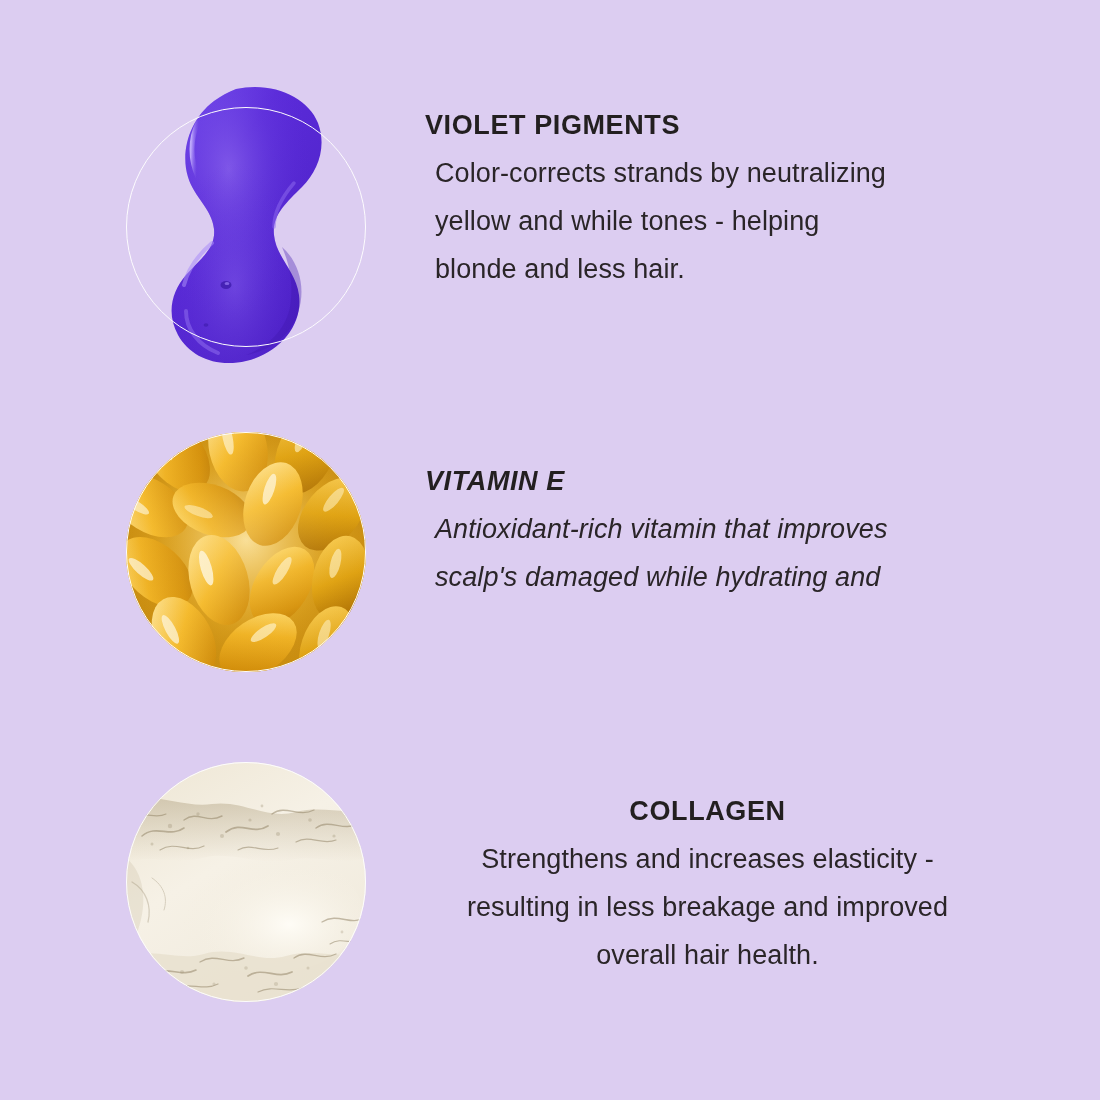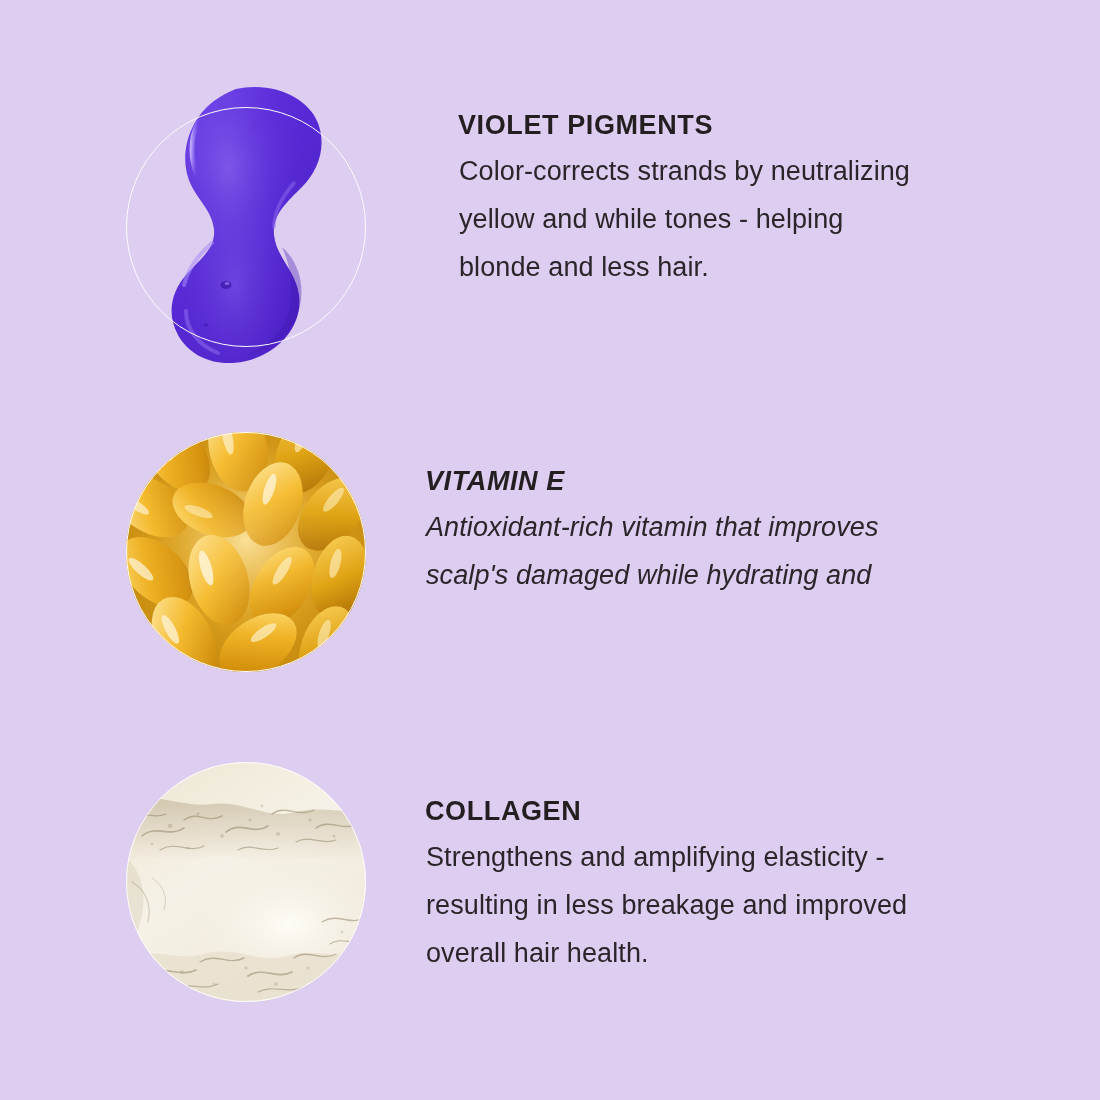--- a/index.html
+++ b/index.html
@@ -5,23 +5,23 @@
   html,body{margin:0;padding:0;}
   body{
     width:1100px;height:1100px;
     background:#dccdf1;
     font-family:"Liberation Sans", sans-serif;
     overflow:hidden;
   }
   .board{position:relative;width:1100px;height:1100px;}
 
   .row{position:absolute;left:0;width:1100px;display:flex;align-items:flex-start;}
-  #row-1{top:107px;gap:33px;}
+  #row-1{top:107px;}
   #row-2{top:432px;}
-  #row-3{top:762px;}
+  #row-3{top:762px;text-align:center;}
 
   .media{
     position:relative;
     width:240px;height:240px;
     margin-left:126px;
     flex:0 0 240px;
   }
   
   .ring{
     position:absolute;left:0;top:0;width:240px;height:240px;
@@ -53,21 +53,21 @@
     font-weight:bold;
     letter-spacing:0.6px;
     line-height:1;
     margin:0 0 8px 0;
     color:#231f20;
   }
   .body-text{
     font-size:27px;
     font-weight:300;
     line-height:48px;
-    margin:1px;
+    margin:10px;
     color:#2a2528;
     letter-spacing:0.1px;
   }
   .body-text .ln{display:block;white-space:nowrap;}
 
   
   #row-1 .text{margin-top:5px;}
   #row-2 .text{margin-top:36px;font-style:italic;}
   #row-3 .text{margin-top:36px;}
 </style>
@@ -370,20 +370,20 @@
             <path d="M26 116 C 38 124, 42 136, 38 148" stroke-width="1"></path>
           </g>
         </svg>
       </div>
       <div class="ring"></div>
     </div>
 
     <div class="text">
       <h2 class="heading">COLLAGEN</h2>
       <p class="body-text">
-        <span class="ln">Strengthens and amplifying elasticity -</span>
+        <span class="ln">Strengthens and increases elasticity -</span>
         <span class="ln">resulting in less breakage and improved</span>
         <span class="ln">overall hair health.</span>
       </p>
     </div>
   </div>
 
 </div>
 
 </body></html>

